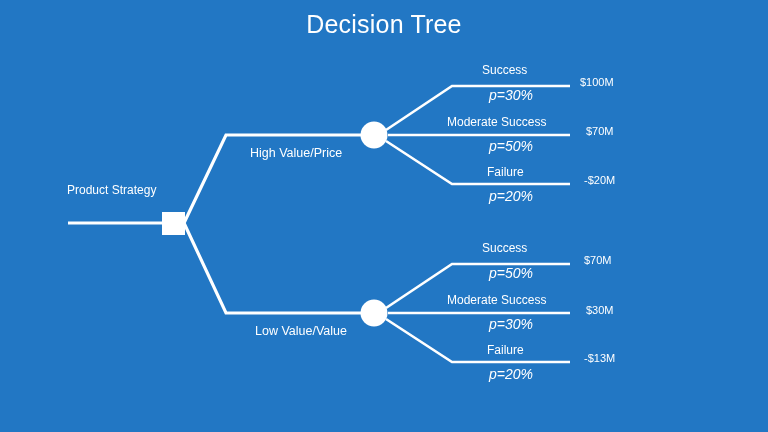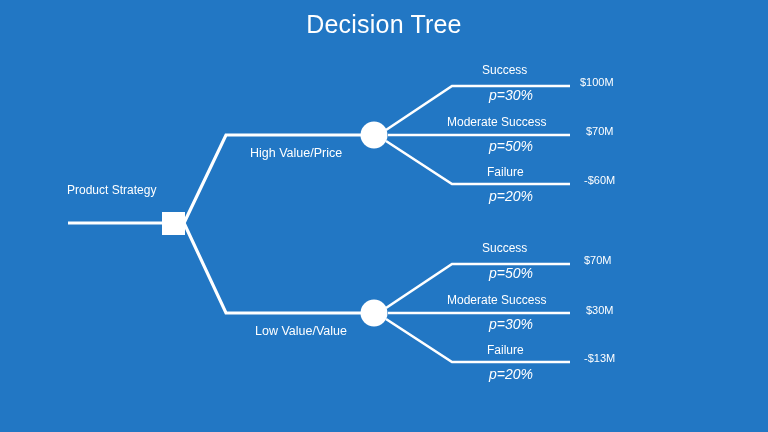--- a/index.html
+++ b/index.html
@@ -93,21 +93,21 @@
   <div class="lbl outcome-label" style="left:482px; top:64px;">Success</div>
   <div class="lbl prob-label" style="left:489px; top:88px;">p=30%</div>
   <div class="lbl payoff-label" style="left:580px; top:77px;">$100M</div>
 
   <div class="lbl outcome-label" style="left:447px; top:116px;">Moderate Success</div>
   <div class="lbl prob-label" style="left:489px; top:139px;">p=50%</div>
   <div class="lbl payoff-label" style="left:586px; top:126px;">$70M</div>
 
   <div class="lbl outcome-label" style="left:487px; top:166px;">Failure</div>
   <div class="lbl prob-label" style="left:489px; top:189px;">p=20%</div>
-  <div class="lbl payoff-label" style="left:584px; top:175px;">-$60M</div>
+  <div class="lbl payoff-label" style="left:584px; top:175px;">-$20M</div>
 
   <div class="lbl outcome-label" style="left:482px; top:242px;">Success</div>
   <div class="lbl prob-label" style="left:489px; top:266px;">p=50%</div>
   <div class="lbl payoff-label" style="left:584px; top:255px;">$70M</div>
 
   <div class="lbl outcome-label" style="left:447px; top:294px;">Moderate Success</div>
   <div class="lbl prob-label" style="left:489px; top:317px;">p=30%</div>
   <div class="lbl payoff-label" style="left:586px; top:305px;">$30M</div>
 
   <div class="lbl outcome-label" style="left:487px; top:344px;">Failure</div>

